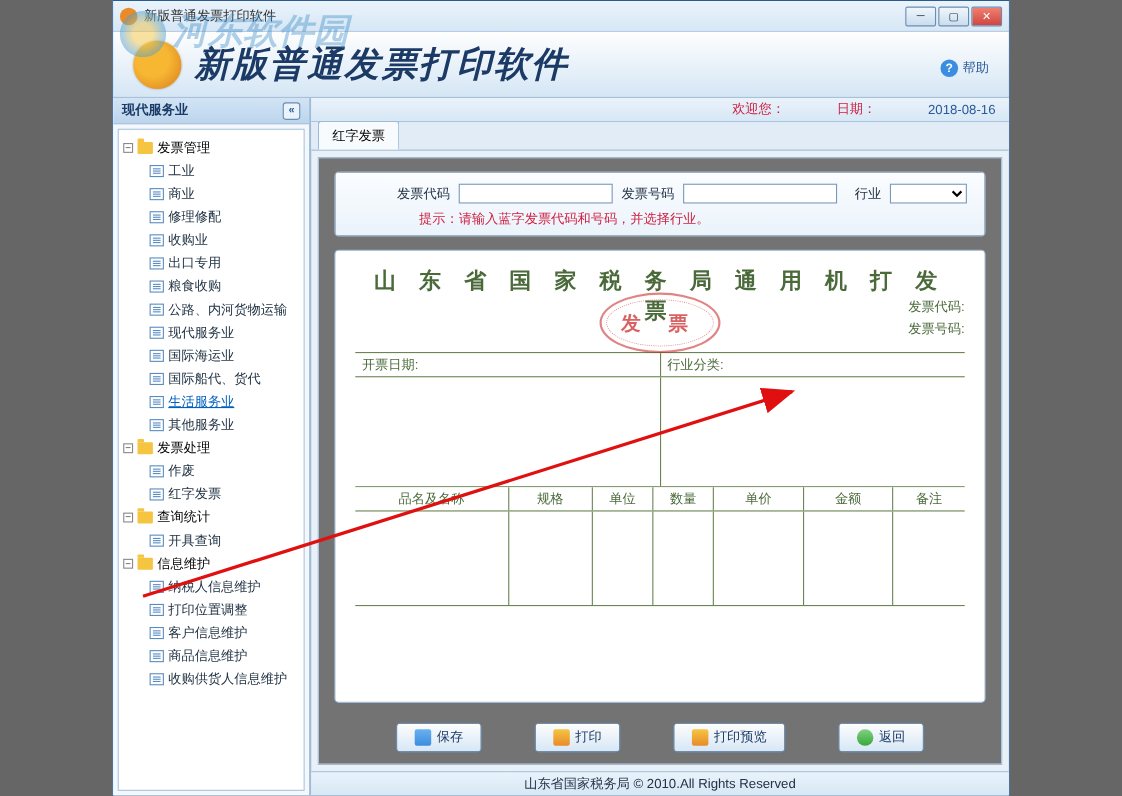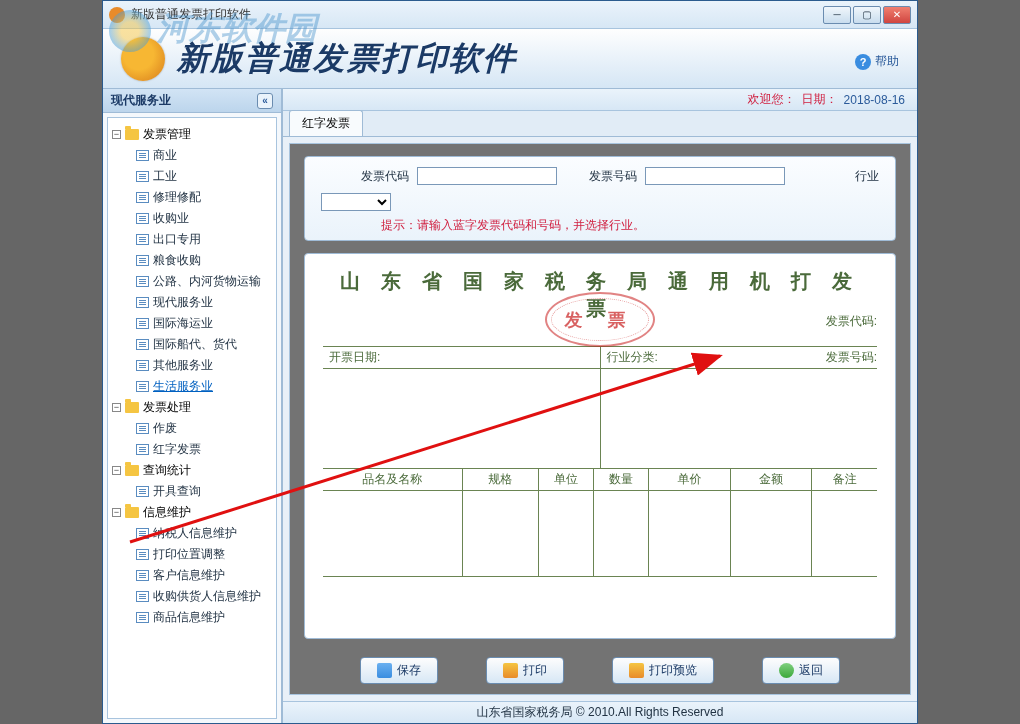--- a/index.html
+++ b/index.html
@@ -25,39 +25,39 @@
 .tree { flex: 1; overflow: auto; padding: 6px 0; font-size: 12px; background: #fff; border: 1px solid #a8c4de; margin: 4px; }
 .tree-cat { padding: 2px 4px; display: flex; align-items: center; gap: 2px; cursor: pointer; }
 .tree-toggle { width: 9px; height: 9px; border: 1px solid #888; display: inline-flex; align-items: center; justify-content: center; font-size: 9px; line-height: 7px; color: #444; background: #fff; }
 .folder-icon { width: 14px; height: 11px; background: #f5c542; border-radius: 1px; position: relative; margin: 0 2px; }
 .folder-icon::before { content: ""; position: absolute; top: -3px; left: 0; width: 6px; height: 3px; background: #f5c542; border-radius: 1px 1px 0 0; }
 .tree-item { padding: 2px 4px 2px 28px; display: flex; align-items: center; gap: 4px; cursor: pointer; color: #234; }
 .tree-item.active { color: #0060c0; text-decoration: underline; }
 .item-icon { width: 13px; height: 11px; background: #fff; border: 1px solid #5a8cc0; position: relative; }
 .item-icon::after { content: ""; position: absolute; left: 2px; top: 2px; width: 7px; height: 1px; background: #5a8cc0; box-shadow: 0 2px #5a8cc0, 0 4px #5a8cc0; }
 .main { flex: 1; display: flex; flex-direction: column; }
-.statusbar { height: 22px; display: flex; align-items: center; justify-content: flex-end; padding: 0 12px; font-size: 12px; color: #d02040; background: linear-gradient(#eaf3fb,#d7e7f5); border-bottom: 1px solid #a8c4de; }
+.statusbar { height: 22px; display: flex; align-items: center; justify-content: flex-end; padding: 0 12px; font-size: 12px; color: #d02040; background: linear-gradient(#eaf3fb,#d7e7f5); border-bottom: 1px solid #a8c4de; gap: 41px; }
 .statusbar .date { color: #2a5a9a; margin-left: 6px; }
 .tabs { height: 26px; display: flex; align-items: flex-end; padding-left: 6px; background: #e1ecf6; border-bottom: 1px solid #9fbbd6; }
 .tab { padding: 4px 12px; font-size: 12px; background: #f8fbfd; border: 1px solid #9fbbd6; border-bottom: none; border-radius: 3px 3px 0 0; }
 .content { flex: 1; background: #737373; margin: 6px; border: 1px solid #a8c4de; display: flex; flex-direction: column; position: relative; }
 .form-panel { margin: 12px 14px 6px; padding: 10px 16px 6px; border: 1px solid #9fbbd6; background: linear-gradient(#fbfdff,#eaf3fb); border-radius: 4px; }
 .form-row { display: flex; align-items: center; gap: 8px; font-size: 12px; color: #234; flex-wrap: wrap; }
-.form-row label { margin-left: 24px; }
+.form-row label { }
 .form-row label:first-child { margin-left: 40px; }
 .text-input { height: 18px; width: 140px; border: 1px solid #7a98b8; background: #fff; font-size: 12px; padding: 0 3px; }
 .text-input.narrow { width: 70px; }
 .form-hint { font-size: 12px; color: #d02040; margin: 6px 0 0 60px; }
 .invoice-panel { margin: 6px 14px 10px; padding: 14px 18px; border: 1px solid #9fbbd6; background: #fff; border-radius: 4px; position: relative; flex: 1; display: flex; flex-direction: column; }
 .invoice-header { text-align: center; position: relative; height: 78px; }
 .invoice-title { font-size: 20px; font-weight: bold; color: #4a6a3a; letter-spacing: 8px; font-family: "KaiTi", serif; }
 .stamp { position: absolute; left: 50%; top: 24px; transform: translateX(-50%); width: 110px; height: 55px; border: 2px solid rgba(200,30,30,.55); border-radius: 50%; display: flex; align-items: center; justify-content: center; color: rgba(200,30,30,.7); font-size: 18px; font-weight: bold; letter-spacing: 10px; font-family: "KaiTi", serif; }
 .stamp::before { content: ""; position: absolute; inset: 4px; border: 1px dotted rgba(200,30,30,.45); border-radius: 50%; }
 .invoice-codes { position: absolute; right: 0; top: 26px; font-size: 12px; color: #4a6a3a; text-align: left; }
-.invoice-codes div { margin: 19px 0; }
+.invoice-codes div { margin: 3px 0; }
 .arrow-svg { position: absolute; left: -170px; top: 200px; width: 640px; height: 200px; pointer-events: none; z-index: 50; }
 .invoice-table { display: flex; flex-direction: column; font-size: 12px; color: #4a6a3a; border-top: 1px solid #6a8452; }
 .it-row { display: flex; border-bottom: 1px solid #6a8452; }
 .it-row.tall { height: 100px; }
 .it-row.hdr { height: 22px; background: #fff; }
 .it-row.body1 { height: 86px; }
 .it-cell { border-right: 1px solid #6a8452; padding: 3px 6px; display: flex; align-items: center; }
 .it-row .it-cell:last-child { border-right: none; }
 .it-row.meta .it-cell { flex: 1; }
 .c-name { flex: 2.4; justify-content: center; }
@@ -107,28 +107,28 @@
         <span class="sidebar-collapse">«</span>
       </div>
       <div class="tree" id="tree">
           <div class="tree-cat">
             <span class="tree-toggle">−</span>
             <span class="folder-icon"></span>
             <span>发票管理</span>
           </div>
           <div class="tree-item">
             <span class="item-icon"></span>
+            <span>工业</span>
+          </div>
+          <div class="tree-item">
+            <span class="item-icon"></span>
             <span>商业</span>
           </div>
           <div class="tree-item">
             <span class="item-icon"></span>
-            <span>工业</span>
-          </div>
-          <div class="tree-item">
-            <span class="item-icon"></span>
             <span>修理修配</span>
           </div>
           <div class="tree-item">
             <span class="item-icon"></span>
             <span>收购业</span>
           </div>
           <div class="tree-item">
             <span class="item-icon"></span>
             <span>出口专用</span>
           </div>
@@ -145,27 +145,27 @@
             <span>现代服务业</span>
           </div>
           <div class="tree-item">
             <span class="item-icon"></span>
             <span>国际海运业</span>
           </div>
           <div class="tree-item">
             <span class="item-icon"></span>
             <span>国际船代、货代</span>
           </div>
+          <div class="tree-item active">
+            <span class="item-icon"></span>
+            <span>生活服务业</span>
+          </div>
           <div class="tree-item">
             <span class="item-icon"></span>
             <span>其他服务业</span>
-          </div>
-          <div class="tree-item active">
-            <span class="item-icon"></span>
-            <span>生活服务业</span>
           </div>
           <div class="tree-cat">
             <span class="tree-toggle">−</span>
             <span class="folder-icon"></span>
             <span>发票处理</span>
           </div>
           <div class="tree-item">
             <span class="item-icon"></span>
             <span>作废</span>
           </div>
@@ -194,25 +194,25 @@
           <div class="tree-item">
             <span class="item-icon"></span>
             <span>打印位置调整</span>
           </div>
           <div class="tree-item">
             <span class="item-icon"></span>
             <span>客户信息维护</span>
           </div>
           <div class="tree-item">
             <span class="item-icon"></span>
+            <span>商品信息维护</span>
+          </div>
+          <div class="tree-item">
+            <span class="item-icon"></span>
             <span>收购供货人信息维护</span>
-          </div>
-          <div class="tree-item">
-            <span class="item-icon"></span>
-            <span>商品信息维护</span>
           </div>
         </div>
     </div>
 
     <div class="main">
       <div class="statusbar">
         <span>欢迎您：</span>
         <span style="margin-left:6px">日期：</span>
         <span class="date">2018-08-16</span>
       </div>

